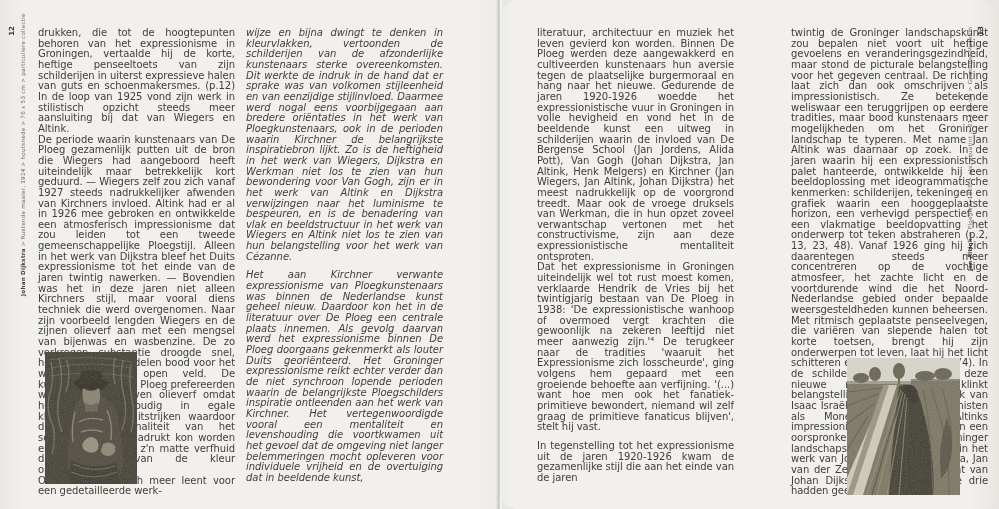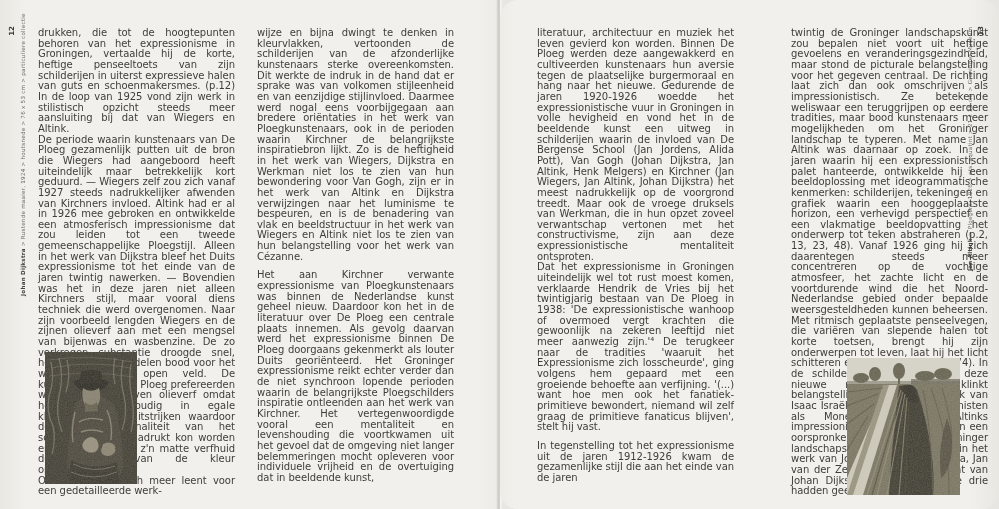--- a/index.html
+++ b/index.html
@@ -13,21 +13,21 @@
   .page-left{left:0;background:linear-gradient(90deg,#e9e8e3 0,#f1f0ec 26px,#f1f0ec 96%,#ecebe6 100%);}
   .page-right{left:500px;background:linear-gradient(90deg,#edece7 0,#f1f0ec 14px,#f1f0ec 94%,#e8e7e2 100%);border-radius:18px;}
   .gutter{position:absolute;left:496px;top:0;width:7px;height:509px;
     background:linear-gradient(90deg,rgba(0,0,0,0) 0,rgba(90,90,85,.28) 45%,rgba(255,255,255,.6) 60%,rgba(0,0,0,0) 100%);}
   .col{position:absolute;top:28px;width:197px;color:#3f3d3a;
     font-size:10px;line-height:10.65px;letter-spacing:-0.05px;
     text-align:justify;text-justify:inter-word;}
   .col p{margin:0;}
   .col p.gap{margin-top:8px;}
   .col-l1{left:38px;}
-  .col-l2{left:257px;}
+  .col-l2{left:246px;font-style:italic;}
   .col-r1{left:37px;}
   .col-r2{left:258px;margin-left:33px;}
   .vert{writing-mode:vertical-rl;transform:rotate(180deg);}
   .pagenum{position:absolute;top:26px;font-size:7px;font-weight:bold;color:#3a3936;}
   .pagenum-left{left:8px;}
   .pagenum-right{left:477px;}
   .caption{position:absolute;font-size:5.6px;letter-spacing:.25px;color:#6e6c66;white-space:nowrap;}
   .caption .cap-artist{font-weight:bold;color:#45433f;}
   .caption-left{left:20px;top:96px;height:200px;}
   .caption-right{left:467px;top:96px;height:175px;}
@@ -108,21 +108,21 @@
   <div class="page page-right">
     <div class="pagenum pagenum-right vert">13</div>
 
     <div class="caption caption-right vert">
       <span class="cap-artist">Jan Altink</span><span> &gt; Ploegers, 1926 &gt; ets, aquatint &gt; 21 x 25 cm &gt; Groninger Museum</span>
     </div>
 
     <div class="col col-r1">
       <p>literatuur, architectuur en muziek het leven gevierd kon worden. Binnen De Ploeg werden deze aangewakkerd en cultiveerden kunstenaars hun aversie tegen de plaatselijke burgermoraal en hang naar het nieuwe. Gedurende de jaren 1920-1926 woedde het expressionistische vuur in Groningen in volle hevigheid en vond het in de beeldende kunst een uitweg in schilderijen waarin de invloed van De Bergense School (Jan Jordens, Alida Pott), Van Gogh (Johan Dijkstra, Jan Altink, Henk Melgers) en Kirchner (Jan Wiegers, Jan Altink, Johan Dijkstra) het meest nadrukkelijk op de voorgrond treedt. Maar ook de vroege druksels van Werkman, die in hun opzet zoveel verwantschap vertonen met het constructivisme, zijn aan deze expressionistische mentaliteit ontsproten.</p>
       <p>Dat het expressionisme in Groningen uiteindelijk wel tot rust moest komen, verklaarde Hendrik de Vries bij het twintigjarig bestaan van De Ploeg in 1938: 'De expressionistische wanhoop of overmoed vergt krachten die gewoonlijk na zekeren leeftijd niet meer aanwezig zijn.'⁴ De terugkeer naar de tradities 'waaruit het Expressionisme zich losscheurde', ging volgens hem gepaard met een groeiende behoefte aan verfijning. '(...) want hoe men ook het fanatiek-primitieve bewondert, niemand wil zelf graag de primitieve fanaticus blijven', stelt hij vast.</p>
-      <p class="gap">In tegenstelling tot het expressionisme uit de jaren 1912-1926 kwam de gezamenlijke stijl die aan het einde van de jaren</p>
+      <p class="gap">In tegenstelling tot het expressionisme uit de jaren 1920-1926 kwam de gezamenlijke stijl die aan het einde van de jaren</p>
     </div>
     <div class="col col-r2">
       <p>twintig de Groninger landschapskunst zou bepalen niet voort uit heftige gevoelens en veranderingsgezindheid, maar stond de picturale belangstelling voor het gegeven centraal. De richting laat zich dan ook omschrijven als impressionistisch. Ze betekende weliswaar een teruggrijpen op eerdere tradities, maar bood kunstenaars meer mogelijkheden om het Groninger landschap te typeren. Met name Jan Altink was daarnaar op zoek. In de jaren waarin hij een expressionistisch palet hanteerde, ontwikkelde hij een beeldoplossing met ideogrammatische kenmerken: schilderijen, tekeningen en grafiek waarin een hooggeplaatste horizon, een verhevigd perspectief en een vlakmatige beeldopvatting het onderwerp tot teken abstraheren (p.2, 13, 23, 48). Vanaf 1926 ging hij zich daarentegen steeds meer concentreren op de vochtige atmosfeer, het zachte licht en de voortdurende wind die het Noord-Nederlandse gebied onder bepaalde weersgesteldheden kunnen beheersen. Met ritmisch geplaatste penseelvegen, die variëren van slepende halen tot korte toetsen, brengt hij zijn onderwerpen tot leven, laat hij het licht schitteren en de wind waaien (p.74). In de schilderijen die hij binnen deze nieuwe richting maakte, klinkt belangstelling door voor het werk van Isaac Israëls en Franse impressionisten als Monet en Sisley. Altinks impressionisme werd de basis van een oorspronkelijke Groninger landschapstijl en vond navolging in het werk van Job Hansen, Ekke Kleima, Jan van der Zee en incidenteel in dat van Johan Dijkstra (p.15). De eerste drie hadden geen rol</p>
     </div>
 
     <figure class="print print-right">
       <svg viewBox="0 0 113 137" width="113" height="137" xmlns="http://www.w3.org/2000/svg">
         <defs>
           <filter id="gr2" x="0" y="0" width="100%" height="100%">
             <feTurbulence type="fractalNoise" baseFrequency="0.8" numOctaves="2" stitchTiles="stitch"></feTurbulence>

